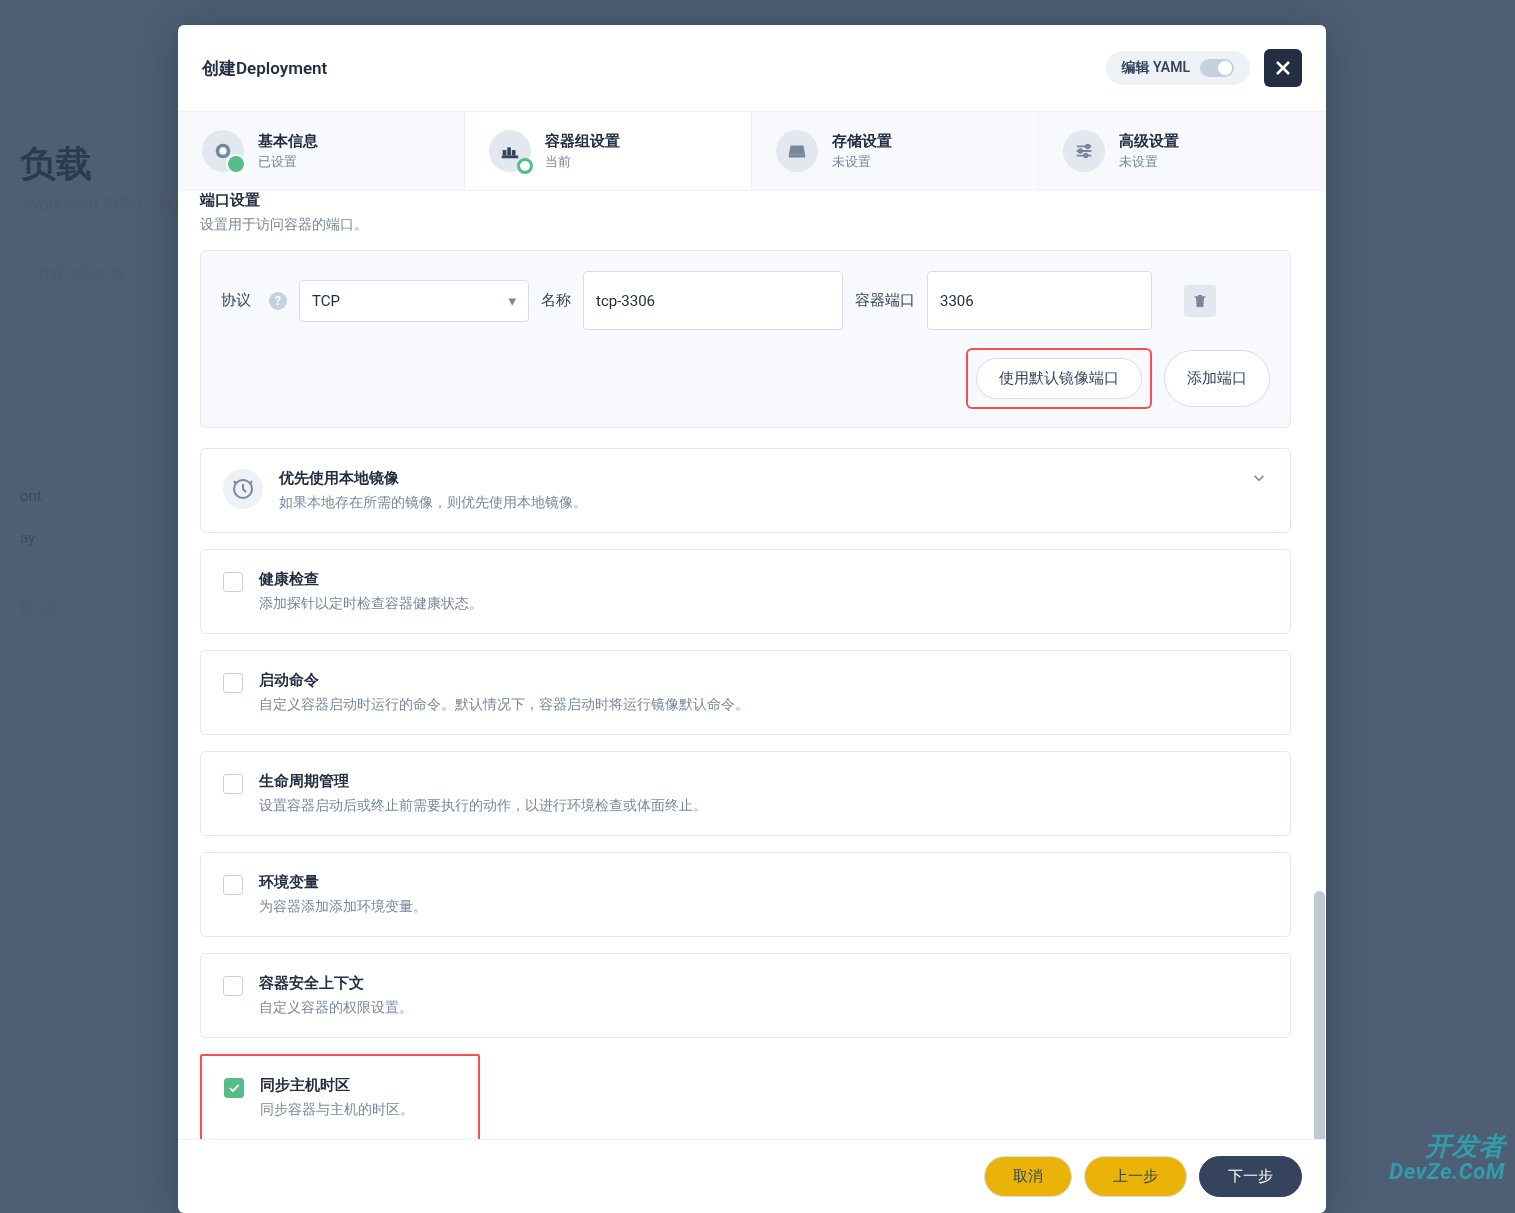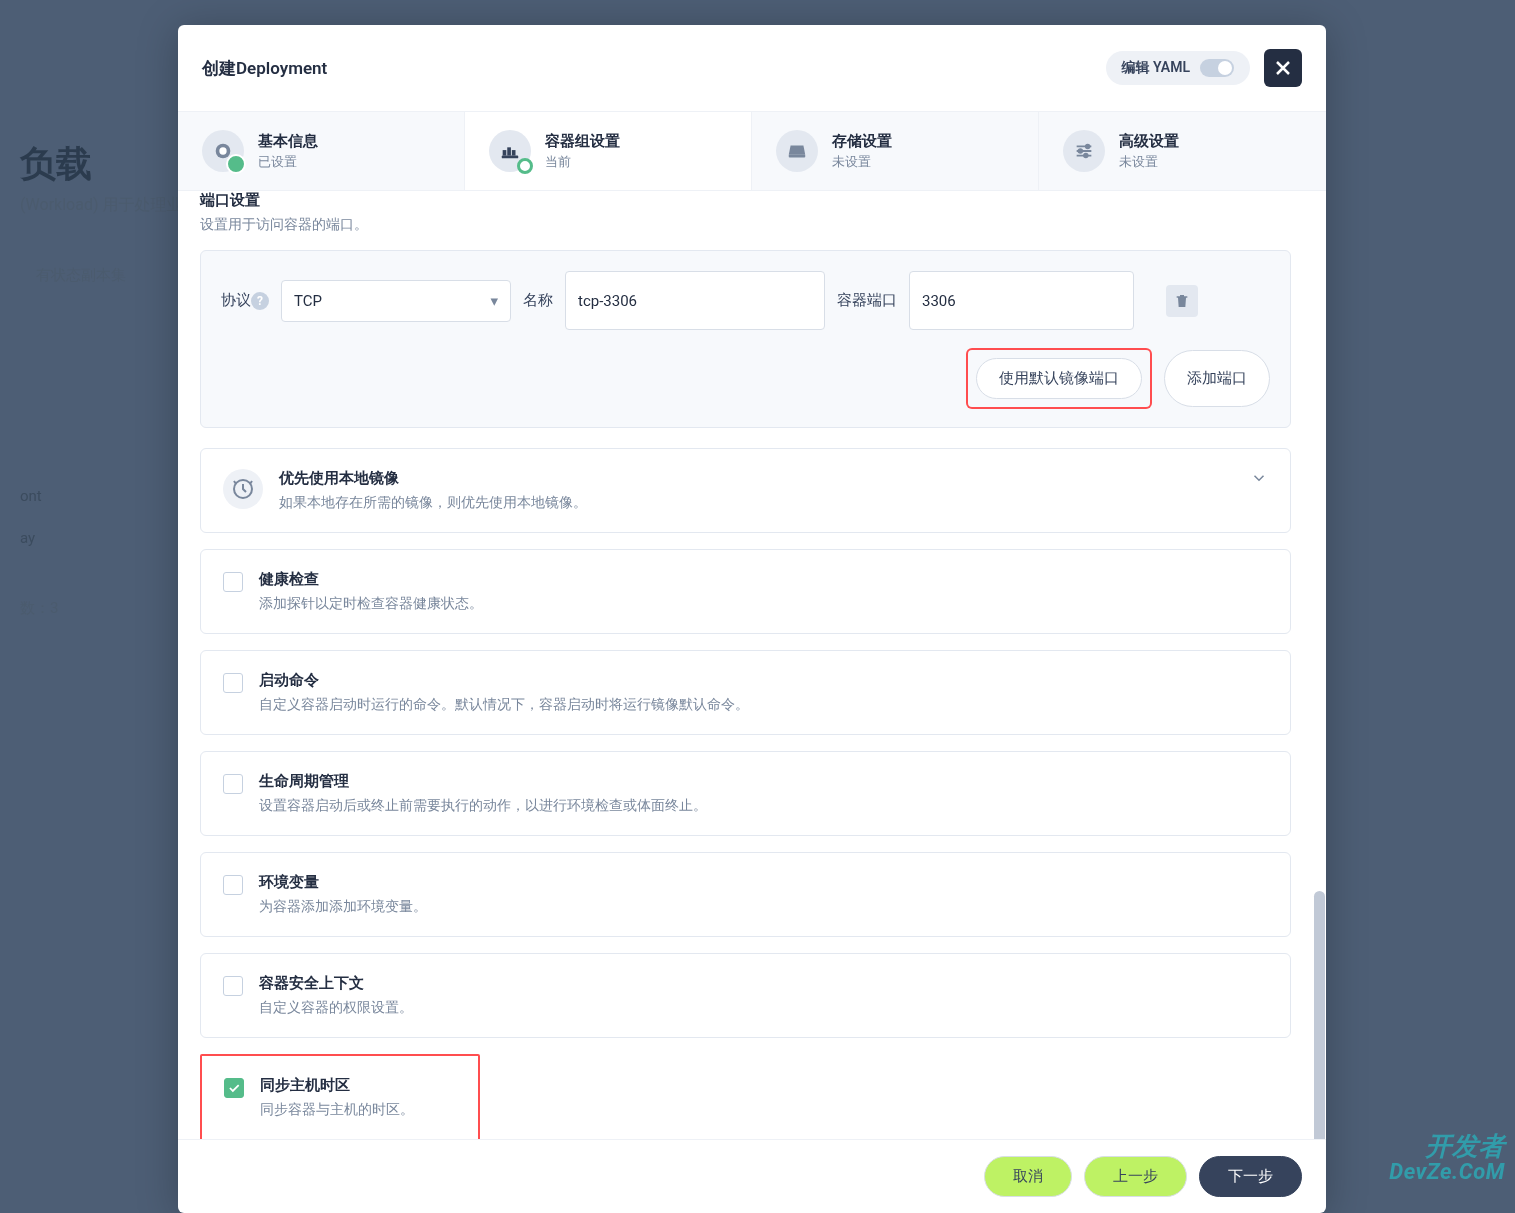--- a/index.html
+++ b/index.html
@@ -36,40 +36,40 @@
 .step-sub { font-size: 13px; color: #79879c; margin-top: 2px; }
 .modal-body { flex: 1; overflow: hidden; display: flex; }
 .scroll-area { flex:1; overflow-y: hidden; padding: 0 22px; }
 .scrollbar-track { width: 13px; background: transparent; position: relative; }
 .scrollbar-thumb { position: absolute; right: 1px; top: 700px; width: 11px; height: 460px; background: #c1c9d6; border-radius: 6px; }
 .section { margin-bottom: 20px; }
 .section-title { font-size: 15px; font-weight: 600; color: #242e42; }
 .section-desc { font-size: 14px; color: #79879c; margin-top: 6px; }
 .port-card { background: #f7f9fc; border: 1px solid #e3e8f0; border-radius: 6px; padding: 20px; margin-top: 16px; }
 .port-row { display: flex; align-items: center; gap: 12px; }
-.field-label { font-size: 15px; color: #36435c; display: flex; align-items:center; gap:0; }
+.field-label { font-size: 15px; color: #36435c; display: flex; align-items:center; gap:18px; }
 .help-badge { width: 18px; height:18px; border-radius:50%; background:#c6d1e0; color:#fff; font-size:12px; display:flex; align-items:center; justify-content:center; font-weight:700; }
 .select-box { flex: 1; height: 42px; background: #fff; border: 1px solid #d8dee7; border-radius: 4px; padding: 0 12px; display:flex; align-items:center; justify-content:space-between; font-size:15px; color:#242e42; }
 .input-box { height: 59px; background: #fff; border: 1px solid #d8dee7; border-radius: 4px; padding: 0 12px; font-size:15px; color:#242e42; }
 .chevron { color:#79879c; }
 .trash-btn { width:32px; height:32px; background:#e3e8f0; border-radius:4px; display:flex; align-items:center; justify-content:center; color:#79879c; margin-left: 20px; }
 .port-actions { display:flex; justify-content:flex-end; gap:14px; margin-top:20px; }
 .pill-btn { border: 1px solid #d8dee7; background:#fff; border-radius: 999px; padding: 10px 22px; font-size:15px; color:#36435c; cursor:pointer; }
 .highlight-red { box-shadow: 0 0 0 2px #ff4d4f; border-radius:4px; padding:8px; }
 .option-card { border:1px solid #e3e8f0; border-radius:6px; padding:20px 22px; margin-bottom:16px; background:#fff; display:flex; align-items:flex-start; gap:16px; }
 .option-card.with-clock { align-items:flex-start; }
 .checkbox { width:20px; height:20px; border:1.5px solid #c6d1e0; border-radius:3px; flex-shrink:0; display:flex; align-items:center; justify-content:center; margin-top: 2px; }
 .checkbox.checked { background:#55bc8a; border-color:#55bc8a; color:#fff; }
 .opt-title { font-size:15px; font-weight:600; color:#242e42; }
 .opt-desc { font-size:14px; color:#79879c; margin-top:6px; }
 .expand-chevron { margin-left:auto; color:#79879c; }
 .dark-bar { background:#242e42; border-radius:4px; padding:10px 16px; display:flex; justify-content:flex-end; gap:60px; color:#fff; margin-top: 6px; }
 .modal-footer { padding: 16px 24px; display:flex; justify-content:flex-end; gap:12px; border-top:1px solid #eef1f6; }
 .footer-btn { border-radius: 999px; padding: 10px 28px; font-size:15px; cursor:pointer; }
-.btn-default { background:#bef264; border:1px solid #d8dee7; color:#36435c; }
+.btn-default { background:#eab308; border:1px solid #d8dee7; color:#36435c; }
 .btn-primary { background:#36435c; border:1px solid #36435c; color:#fff; }
 .clock-icon-wrap { width:40px; height:40px; border-radius:50%; background:#eef1f6; display:flex; align-items:center; justify-content:center; flex-shrink:0; }
 .svg-ic { width:24px; height:24px; }
 .watermark { position: absolute; right: 10px; bottom: 30px; font-size: 26px; font-style: italic; font-weight: 700; color: #2fa3b0; opacity: 0.9; letter-spacing: 0.5px; line-height: 1.05; text-align: right; }
 .watermark .l2 { font-size: 22px; }
 </style>
 </head>
 <body>
 
 <div class="bg-page">

